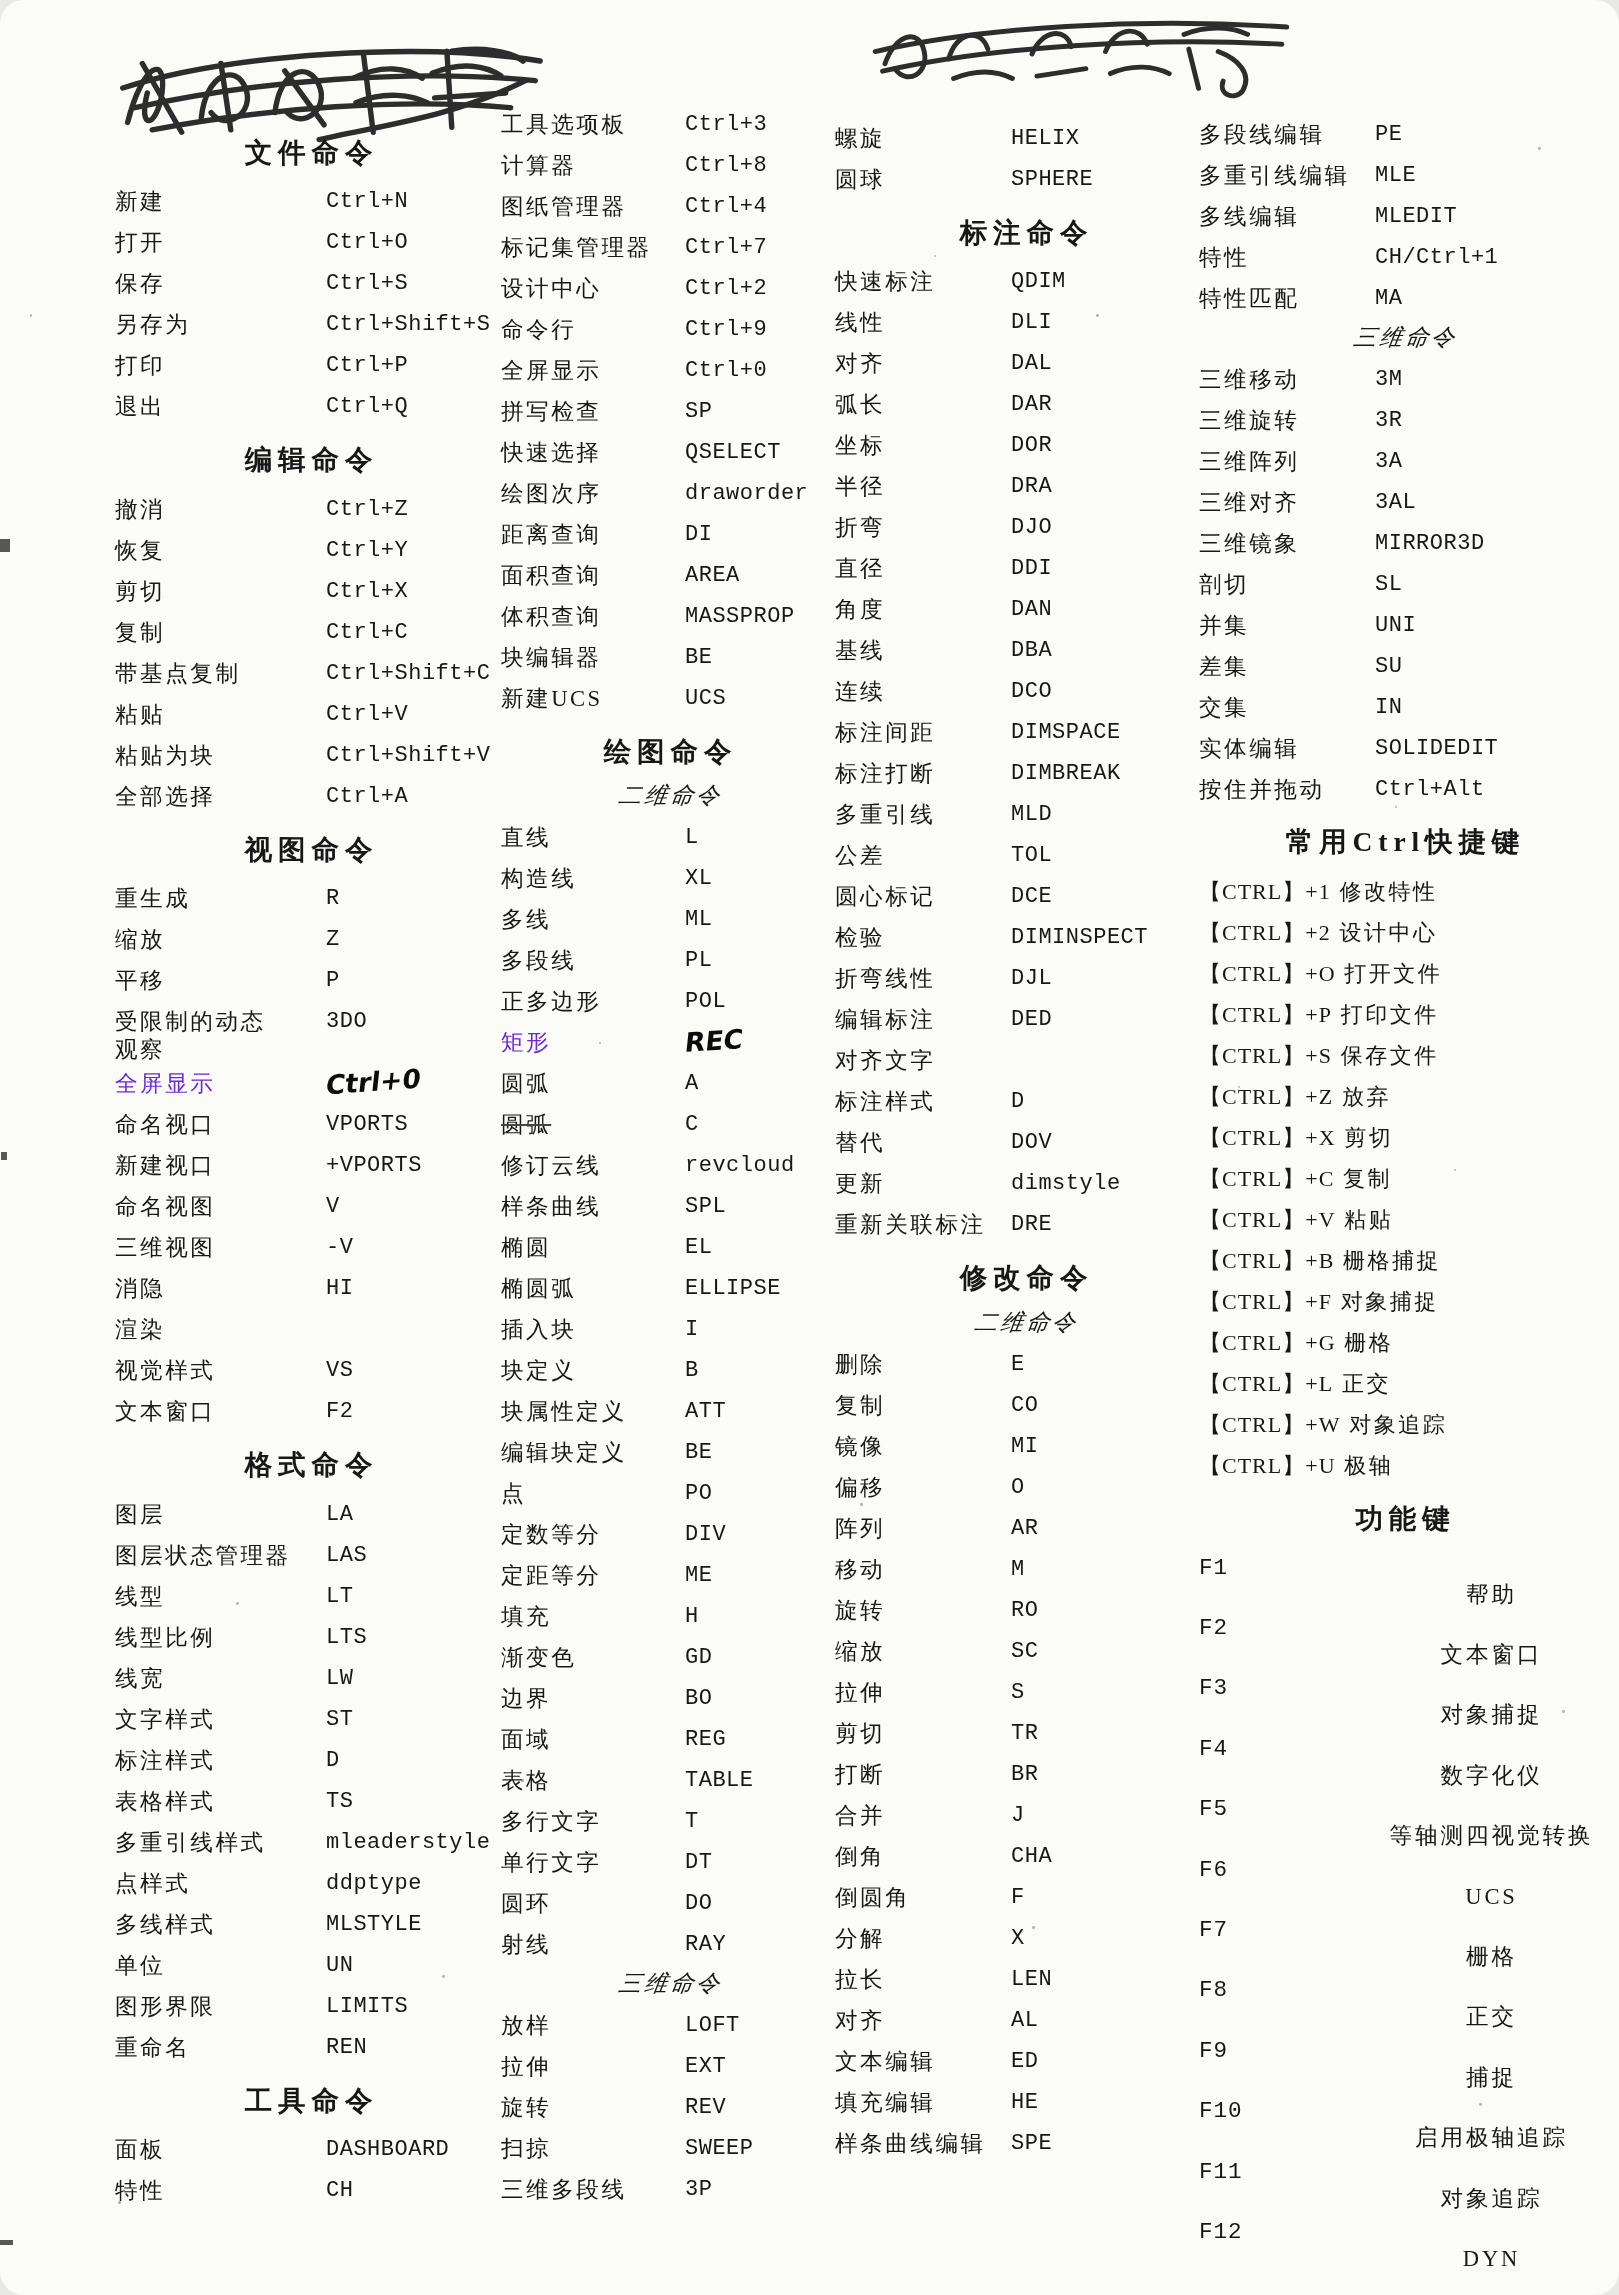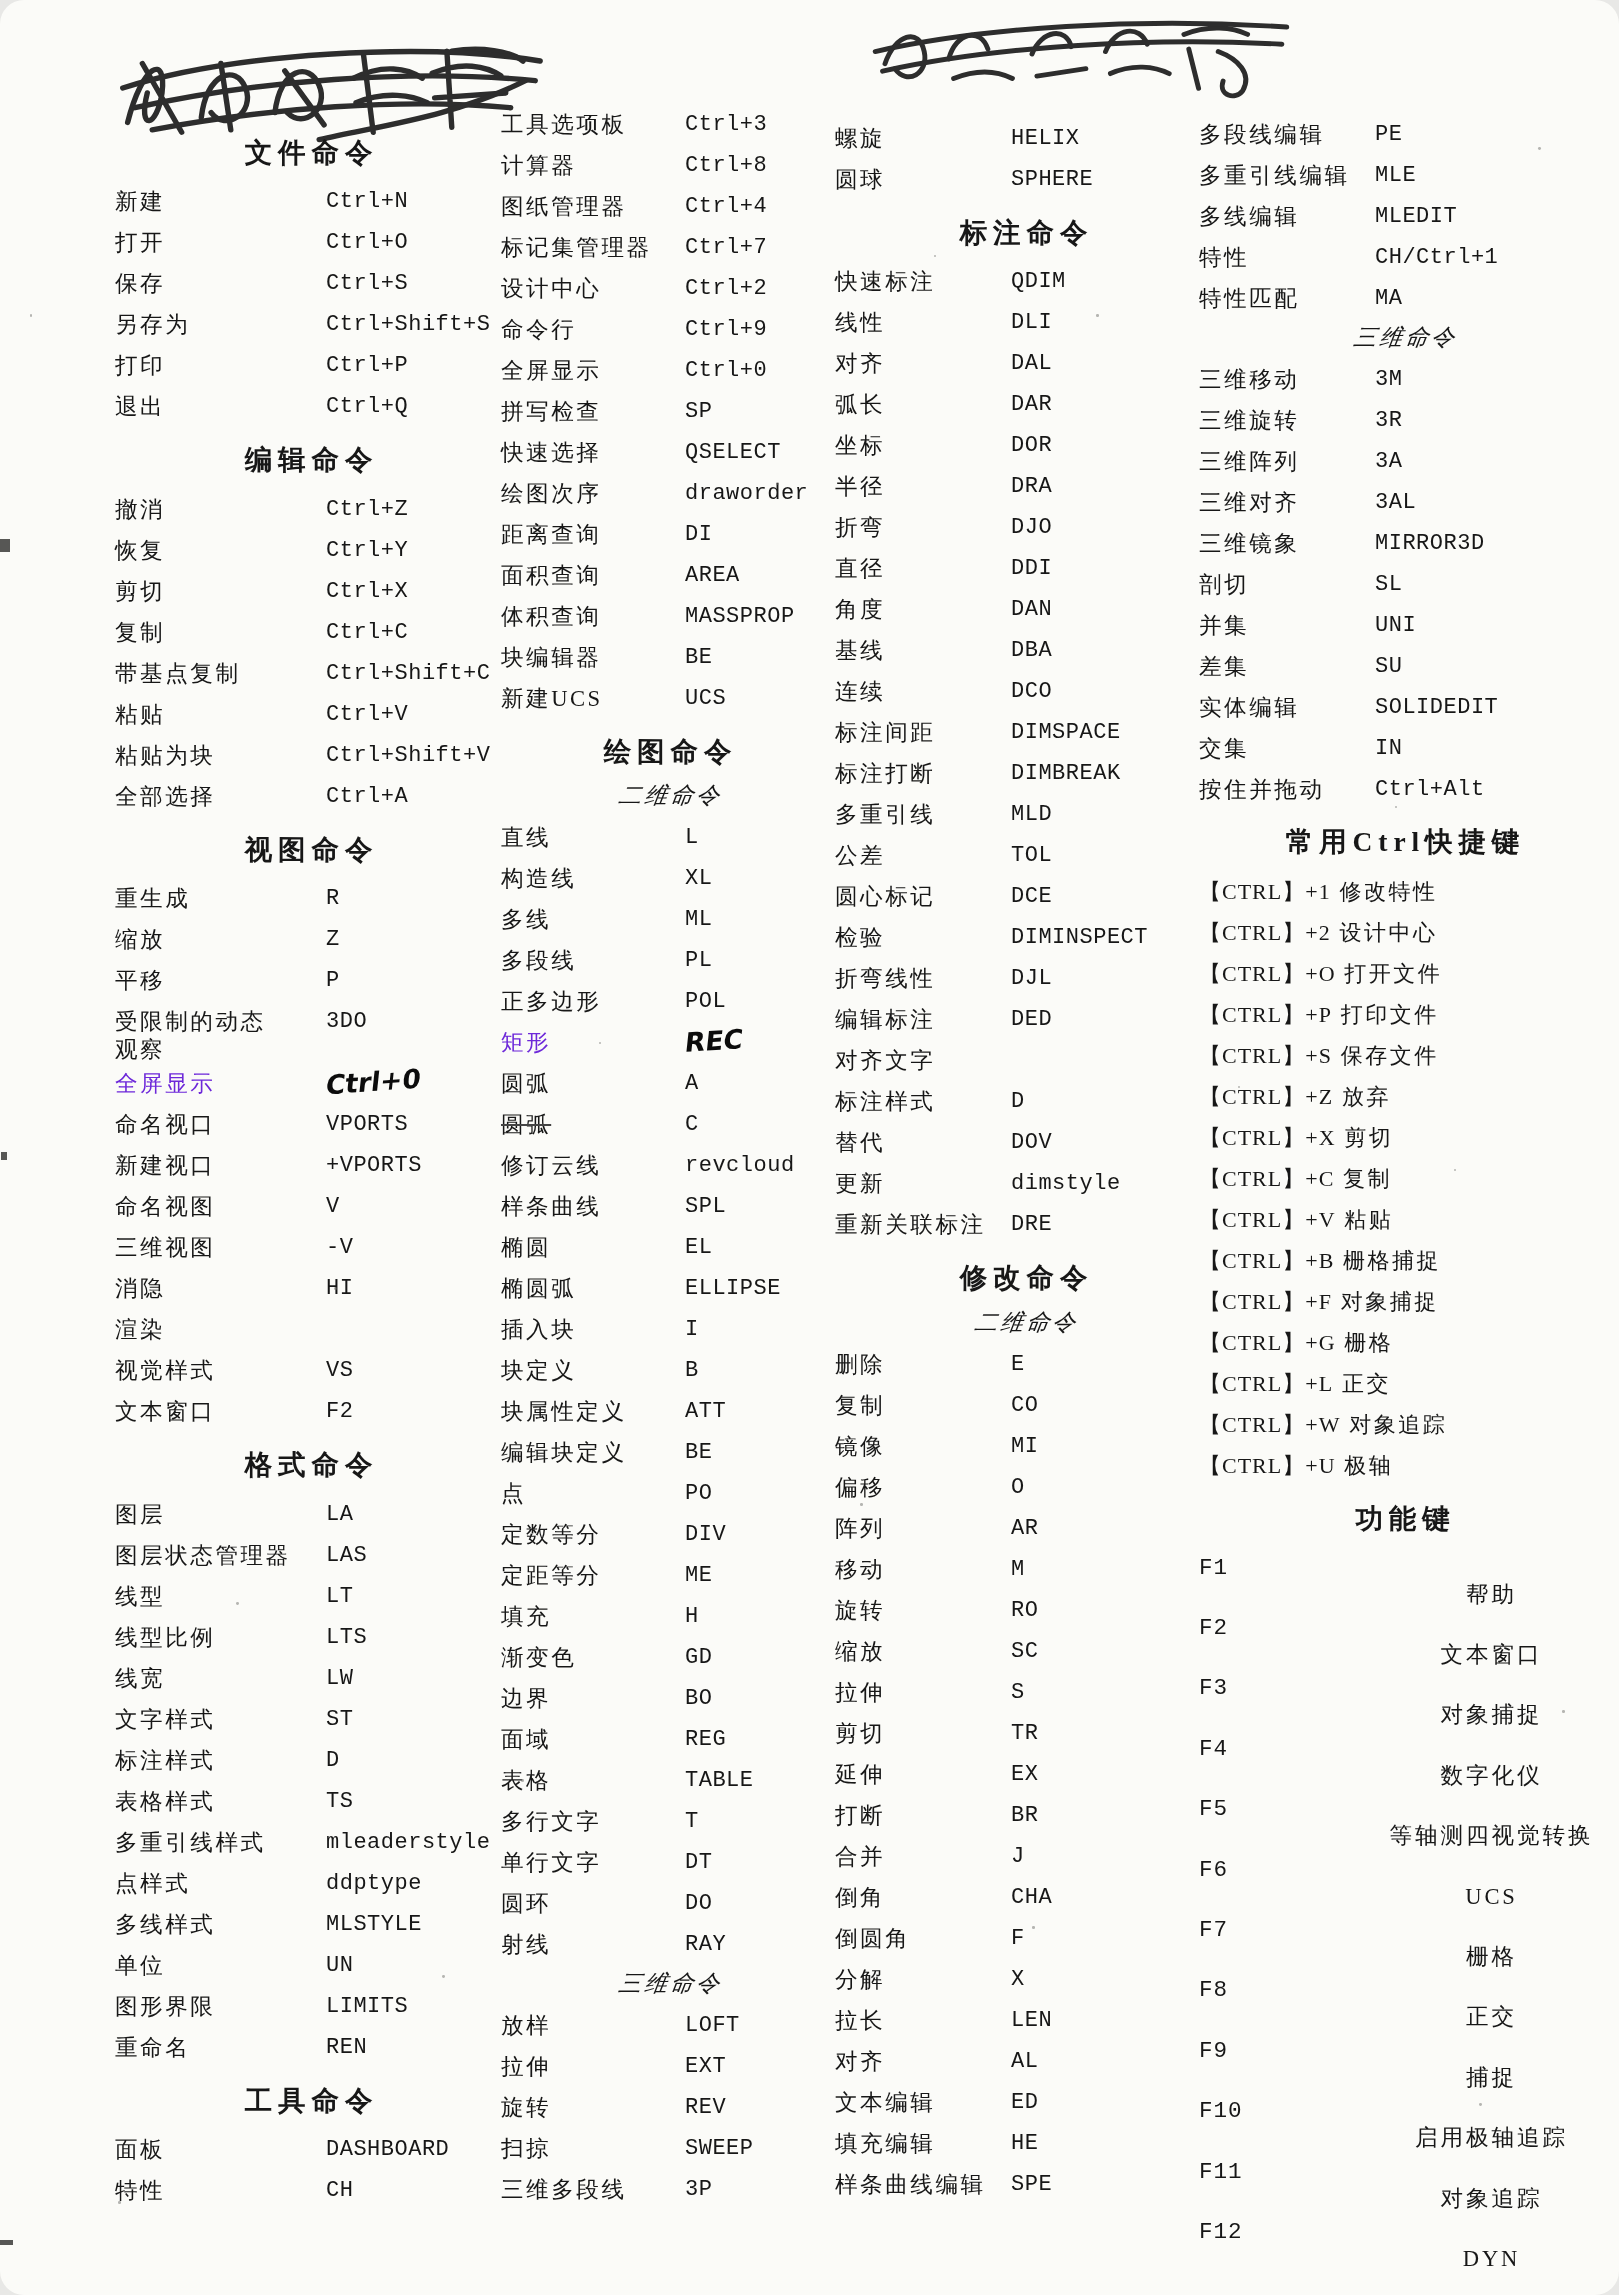--- a/index.html
+++ b/index.html
@@ -216,21 +216,20 @@
         <div class="row"><span class="lbl">删除</span><span class="cmd">E</span></div>
         <div class="row"><span class="lbl">复制</span><span class="cmd">CO</span></div>
         <div class="row"><span class="lbl">镜像</span><span class="cmd">MI</span></div>
         <div class="row"><span class="lbl">偏移</span><span class="cmd">O</span></div>
         <div class="row"><span class="lbl">阵列</span><span class="cmd">AR</span></div>
         <div class="row"><span class="lbl">移动</span><span class="cmd">M</span></div>
         <div class="row"><span class="lbl">旋转</span><span class="cmd">RO</span></div>
         <div class="row"><span class="lbl">缩放</span><span class="cmd">SC</span></div>
         <div class="row"><span class="lbl">拉伸</span><span class="cmd">S</span></div>
         <div class="row"><span class="lbl">剪切</span><span class="cmd">TR</span></div>
-        <div class="row"><span class="lbl">延伸</span><span class="cmd">EX</span></div>
         <div class="row"><span class="lbl">打断</span><span class="cmd">BR</span></div>
         <div class="row"><span class="lbl">合并</span><span class="cmd">J</span></div>
         <div class="row"><span class="lbl">倒角</span><span class="cmd">CHA</span></div>
         <div class="row"><span class="lbl">倒圆角</span><span class="cmd">F</span></div>
         <div class="row"><span class="lbl">分解</span><span class="cmd">X</span></div>
         <div class="row"><span class="lbl">拉长</span><span class="cmd">LEN</span></div>
         <div class="row"><span class="lbl">对齐</span><span class="cmd">AL</span></div>
         <div class="row"><span class="lbl">文本编辑</span><span class="cmd">ED</span></div>
         <div class="row"><span class="lbl">填充编辑</span><span class="cmd">HE</span></div>
         <div class="row"><span class="lbl">样条曲线编辑</span><span class="cmd">SPE</span></div>
@@ -243,22 +242,22 @@
         <div class="row"><span class="lbl">特性匹配</span><span class="cmd">MA</span></div>
         <div class="sec-sub">三维命令</div>
         <div class="row"><span class="lbl">三维移动</span><span class="cmd">3M</span></div>
         <div class="row"><span class="lbl">三维旋转</span><span class="cmd">3R</span></div>
         <div class="row"><span class="lbl">三维阵列</span><span class="cmd">3A</span></div>
         <div class="row"><span class="lbl">三维对齐</span><span class="cmd">3AL</span></div>
         <div class="row"><span class="lbl">三维镜象</span><span class="cmd">MIRROR3D</span></div>
         <div class="row"><span class="lbl">剖切</span><span class="cmd">SL</span></div>
         <div class="row"><span class="lbl">并集</span><span class="cmd">UNI</span></div>
         <div class="row"><span class="lbl">差集</span><span class="cmd">SU</span></div>
+        <div class="row"><span class="lbl">交集</span><span class="cmd">IN</span></div>
         <div class="row"><span class="lbl">实体编辑</span><span class="cmd">SOLIDEDIT</span></div>
-        <div class="row"><span class="lbl">交集</span><span class="cmd">IN</span></div>
         <div class="row"><span class="lbl">按住并拖动</span><span class="cmd">Ctrl+Alt</span></div>
         <div class="sec-header">常用Ctrl快捷键</div>
         <div class="row-kv"><span class="kv-key">【CTRL】+1</span><span class="kv-desc">修改特性</span></div>
         <div class="row-kv"><span class="kv-key">【CTRL】+2</span><span class="kv-desc">设计中心</span></div>
         <div class="row-kv"><span class="kv-key">【CTRL】+O</span><span class="kv-desc">打开文件</span></div>
         <div class="row-kv"><span class="kv-key">【CTRL】+P</span><span class="kv-desc">打印文件</span></div>
         <div class="row-kv"><span class="kv-key">【CTRL】+S</span><span class="kv-desc">保存文件</span></div>
         <div class="row-kv"><span class="kv-key">【CTRL】+Z</span><span class="kv-desc">放弃</span></div>
         <div class="row-kv"><span class="kv-key">【CTRL】+X</span><span class="kv-desc">剪切</span></div>
         <div class="row-kv"><span class="kv-key">【CTRL】+C</span><span class="kv-desc">复制</span></div>

